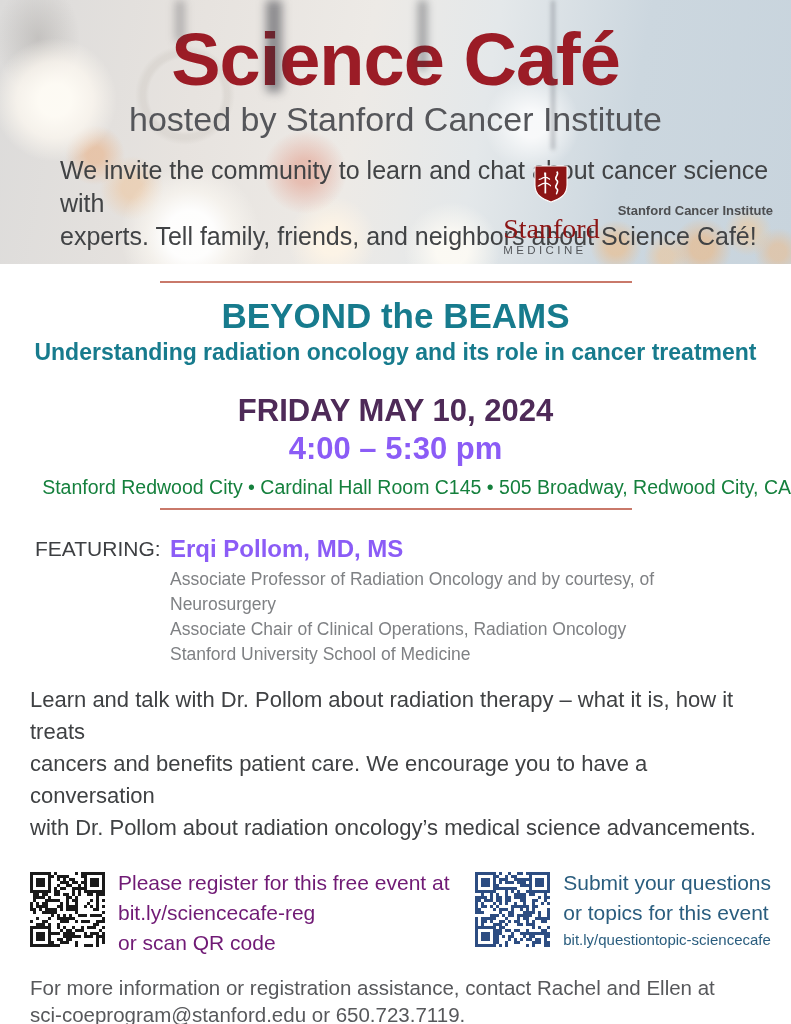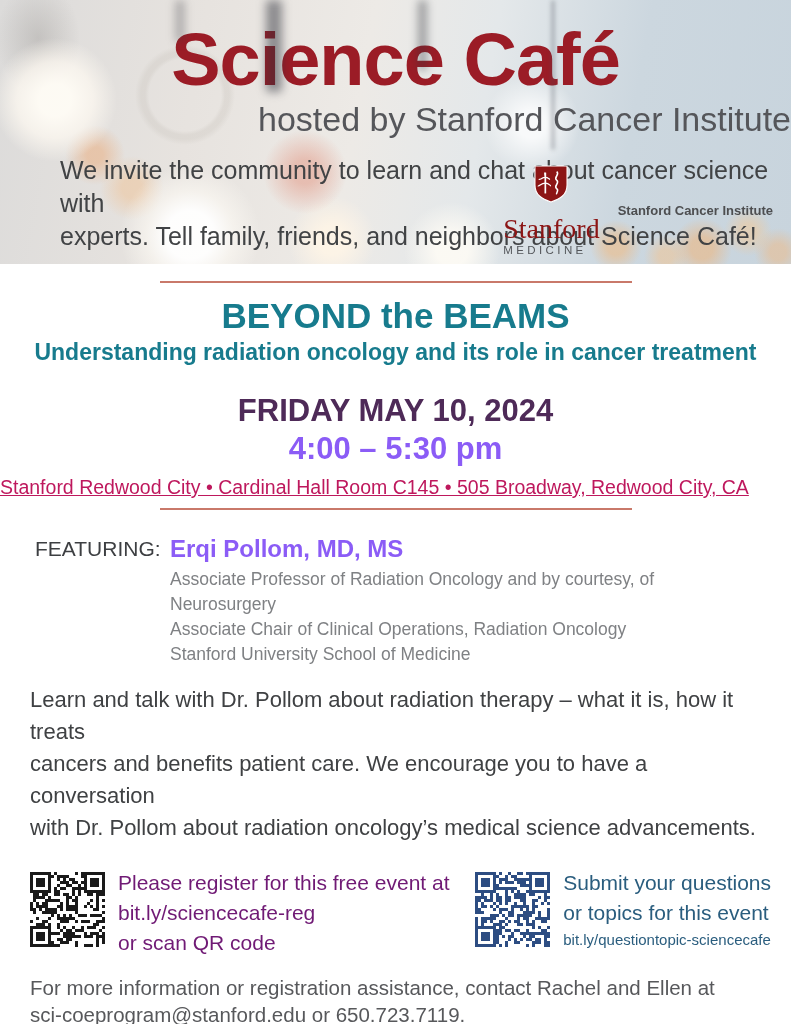--- a/index.html
+++ b/index.html
@@ -41,21 +41,21 @@
   .cord.c4{left:175px;width:10px;height:42px;background:rgba(60,60,65,0.3);filter:blur(4px);}
   .hero-title{
     margin:22px 0 0 0;
     text-align:center;
     font-size:74px;line-height:76px;
     font-weight:700;letter-spacing:-1px;
     color:#9b1c26;
   }
   .hero-subtitle{
     margin:2px 0 0 0;
-    text-align:right;
+    text-align:center;
     font-size:34px;line-height:38px;
     font-weight:400;
     color:#55565a;
   }
   .hero-intro{
     margin:16px 0 0 60px;
     font-size:25px;line-height:33px;
     color:#414345;
     white-space:pre-line;
   }
@@ -99,24 +99,23 @@
     margin:25px 0 0 0;text-align:center;
     font-size:31px;line-height:38px;font-weight:700;
     color:#4e2a58;
   }
   .event-time{
     margin:0;text-align:center;
     font-size:31px;line-height:38px;font-weight:700;
     color:#8b5cf6;
   }
   .event-location{
-    margin:7px 0 0 0;text-align:left;
+    margin:7px 0 0 0;text-align:right;
     font-size:19.5px;line-height:24px;
-    color:#be185d;
-    text-decoration:underline;
+    color:#15803d;
   }
   .featuring{
     display:flex;
     margin:24px 30px 0 35px;
   }
   .featuring-label{
     flex:0 0 135px;
     font-size:21px;line-height:30px;color:#3d3f42;
   }
   .speaker-name{

